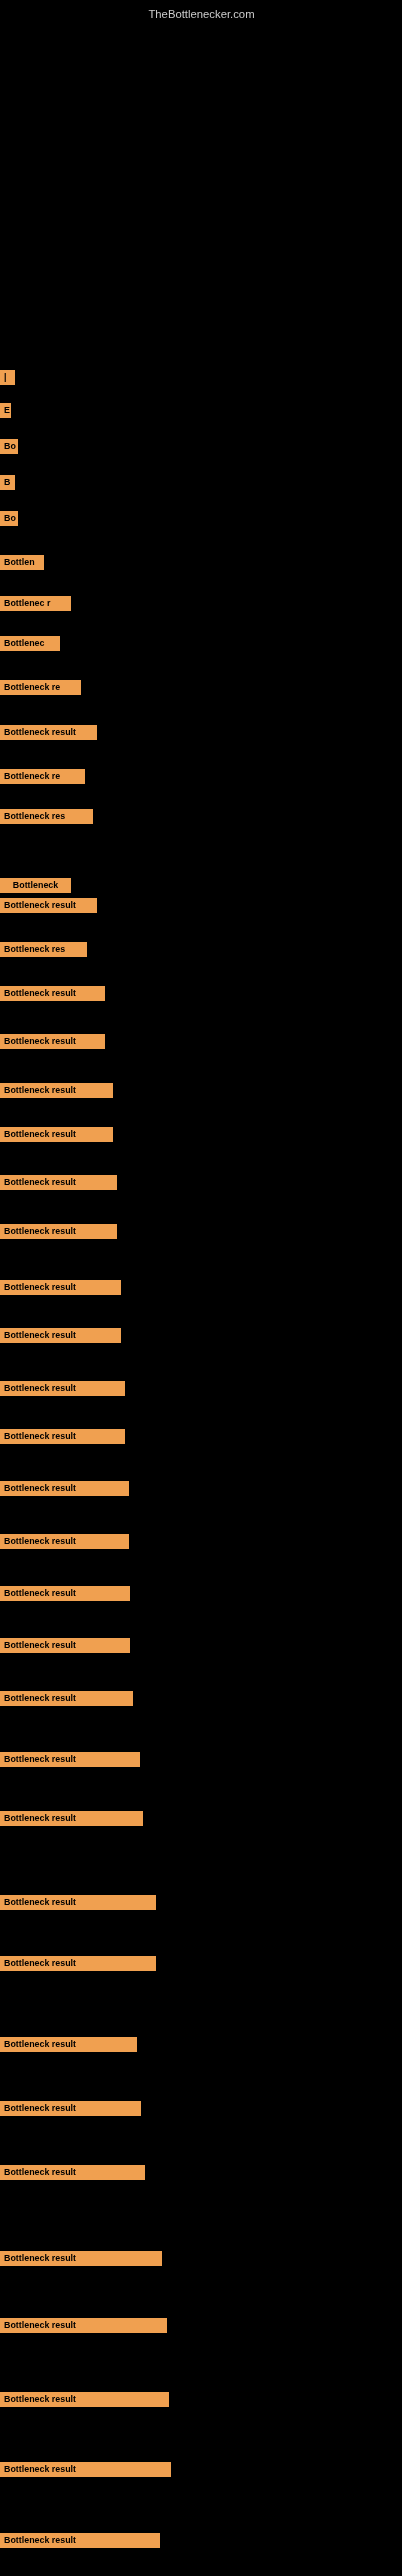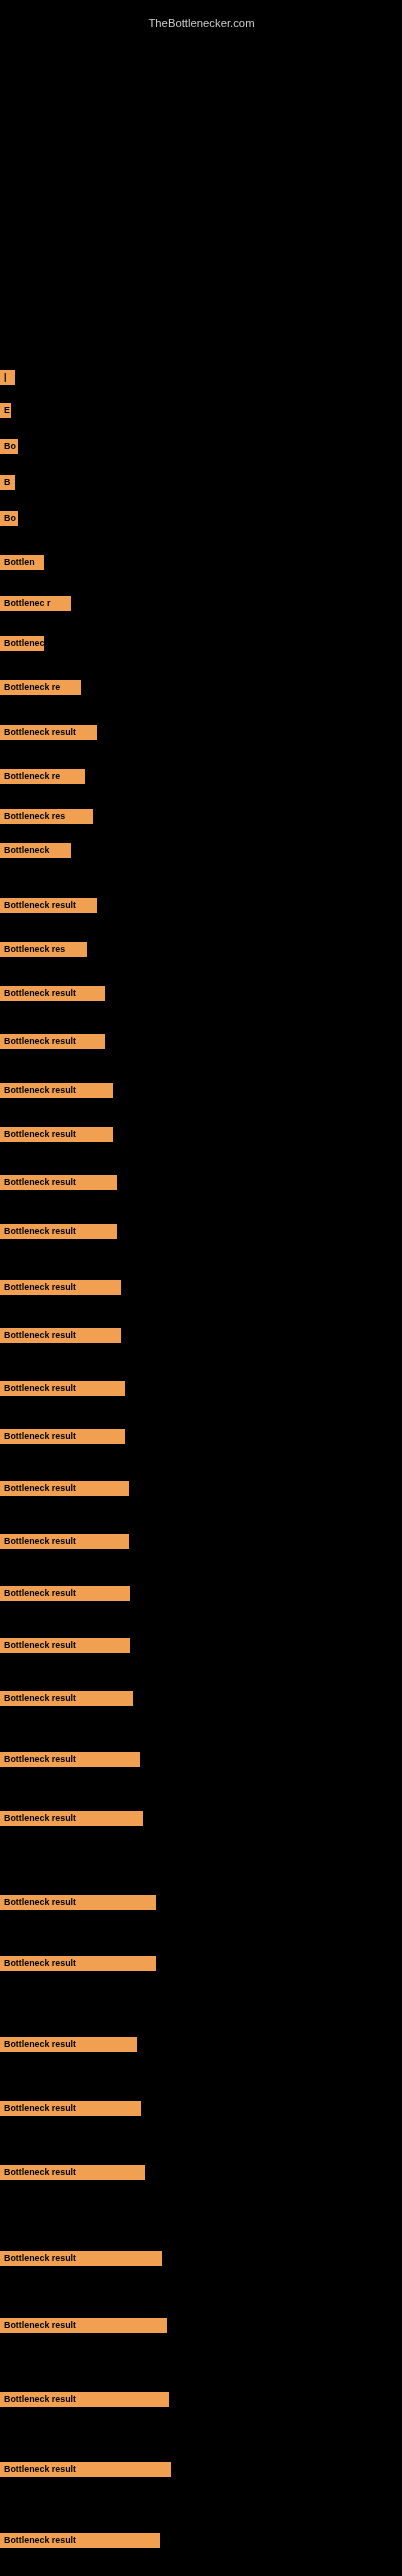--- a/index.html
+++ b/index.html
@@ -11,21 +11,21 @@
       background-color: #000000;
       width: 403px;
       min-height: 2576px;
       font-family: Arial, sans-serif;
       position: relative;
     }
     .site-title {
       color: #cccccc;
       font-size: 11.3px;
       text-align: center;
-      padding-top: 17px;
+      padding-top: 8px;
       padding-bottom: 4px;
     }
     .bar-container {
       position: absolute;
       left: 0;
       display: flex;
       align-items: center;
     }
     .bar-label {
       background-color: #f0a050;
@@ -58,35 +58,35 @@
     <div class="bar-container" style="top: 511px; left: 0px;">
       <div class="bar-label" style="width: 17.7px; font-size: 8.9px;">Bo</div>
     </div>
     <div class="bar-container" style="top: 555px; left: 0px;">
       <div class="bar-label" style="width: 44px; font-size: 8.9px;">Bottlen</div>
     </div>
     <div class="bar-container" style="top: 596px; left: 0px;">
       <div class="bar-label" style="width: 71px; font-size: 8.9px;">Bottlenec r</div>
     </div>
     <div class="bar-container" style="top: 636px; left: 0px;">
-      <div class="bar-label" style="width: 44px; font-size: 8.9px;">Bottlenec</div>
+      <div class="bar-label" style="width: 60px; font-size: 8.9px;">Bottlenec</div>
     </div>
     <div class="bar-container" style="top: 680px; left: 0px;">
       <div class="bar-label" style="width: 81px; font-size: 8.9px;">Bottleneck re</div>
     </div>
     <div class="bar-container" style="top: 725px; left: 0px;">
       <div class="bar-label" style="width: 97px; font-size: 8.9px;">Bottleneck result</div>
     </div>
     <div class="bar-container" style="top: 769px; left: 0px;">
       <div class="bar-label" style="width: 85px; font-size: 8.9px;">Bottleneck re</div>
     </div>
     <div class="bar-container" style="top: 809px; left: 0px;">
       <div class="bar-label" style="width: 93px; font-size: 8.9px;">Bottleneck res</div>
     </div>
-    <div class="bar-container" style="top: 843px; left: 0px;">
+    <div class="bar-container" style="top: 878px; left: 0px; text-align: center;">
       <div class="bar-label" style="width: 71px; font-size: 8.9px;">Bottleneck</div>
     </div>
     <div class="bar-container" style="top: 898px; left: 0px;">
       <div class="bar-label" style="width: 97px; font-size: 8.9px;">Bottleneck result</div>
     </div>
     <div class="bar-container" style="top: 942px; left: 0px;">
       <div class="bar-label" style="width: 87px; font-size: 8.9px;">Bottleneck res</div>
     </div>
     <div class="bar-container" style="top: 986px; left: 0px;">
       <div class="bar-label" style="width: 105px; font-size: 8.9px;">Bottleneck result</div>

